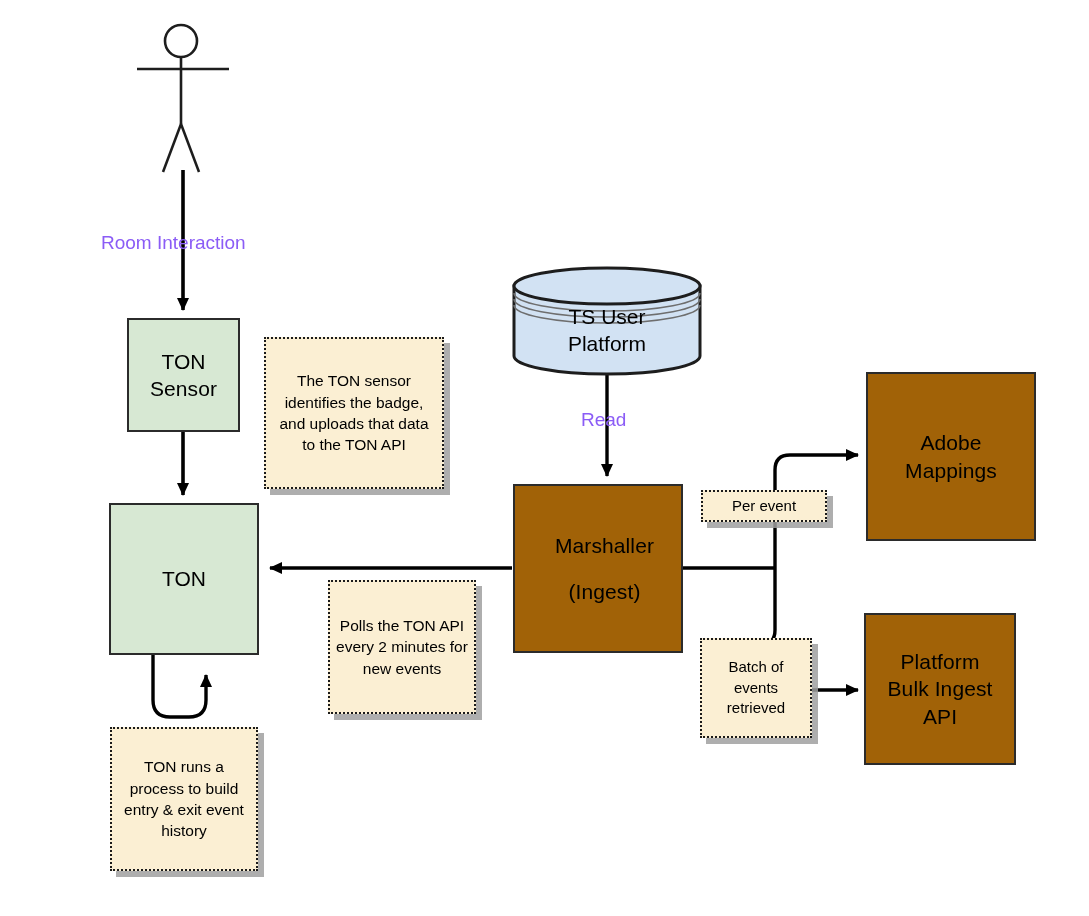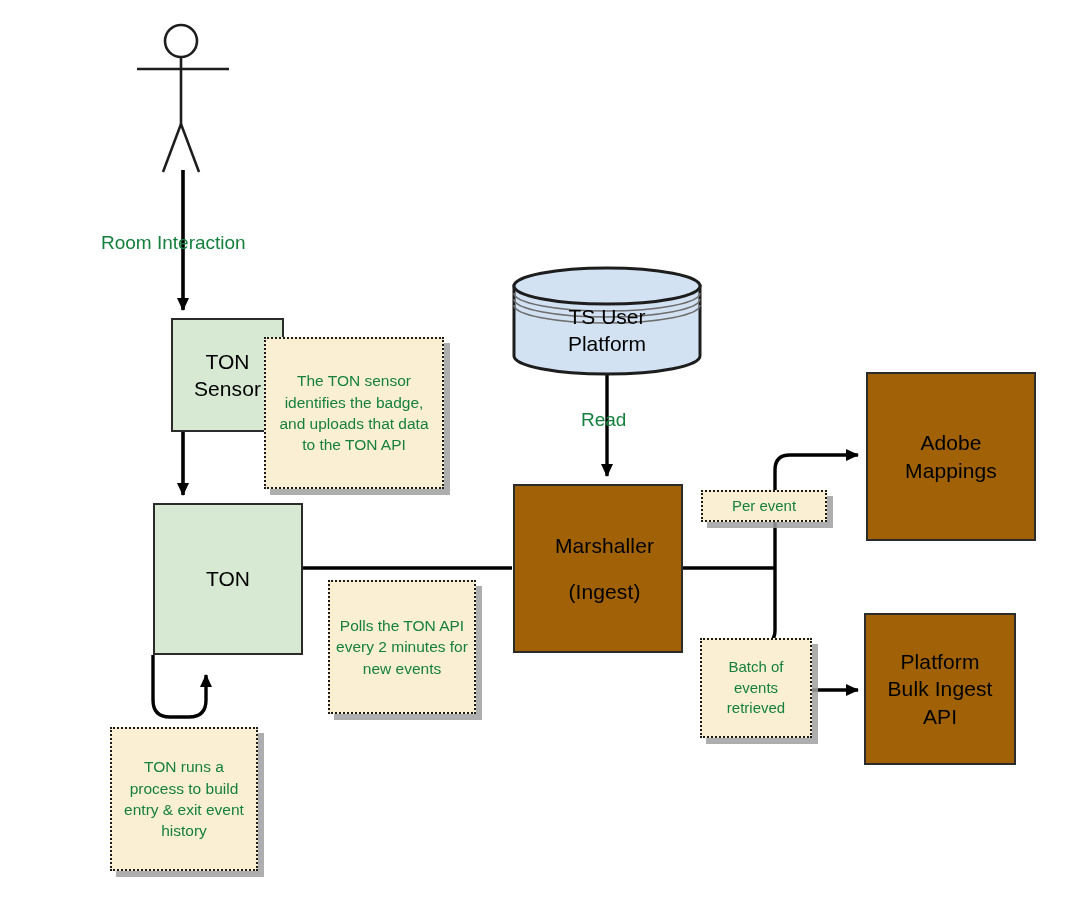--- a/index.html
+++ b/index.html
@@ -34,49 +34,49 @@
     flex-direction: column;
     align-items: center;
     justify-content: center;
     text-align: center;
     border: 2.5px solid #2b2b2b;
     font-size: 21px;
     line-height: 1.3;
     letter-spacing: 0.1px;
     z-index: 5;
   }
-  .node.green { background: #d7e8d3; margin-left: 44px; }
+  .node.green { background: #d7e8d3; }
   .node.blue  { background: #a16207; }
   .node .line2 { display: block; }
   .node .gap { height: 18px; }
 
   
   .note {
     position: absolute;
     box-sizing: border-box;
     background: #fbefd3;
     border: 2px dotted #1a1a1a;
     display: flex;
     align-items: center;
     justify-content: center;
     text-align: center;
     font-size: 15.5px;
     line-height: 1.38;
-    color: #15803d;
+    color: #000000;
     box-shadow: 6px 6px 0 0 rgba(160,160,160,0.85);
     z-index: 9;
     padding: 4px 6px;
   }
   .note.small { font-size: 15px; }
 
   
   .edge-label {
     position: absolute;
     font-size: 19px;
-    color: #15803d;
+    color: #8b5cf6;
     white-space: nowrap;
     z-index: 6;
     background: transparent;
   }
 
   
   .cylinder {
     position: absolute;
     z-index: 5;
   }

